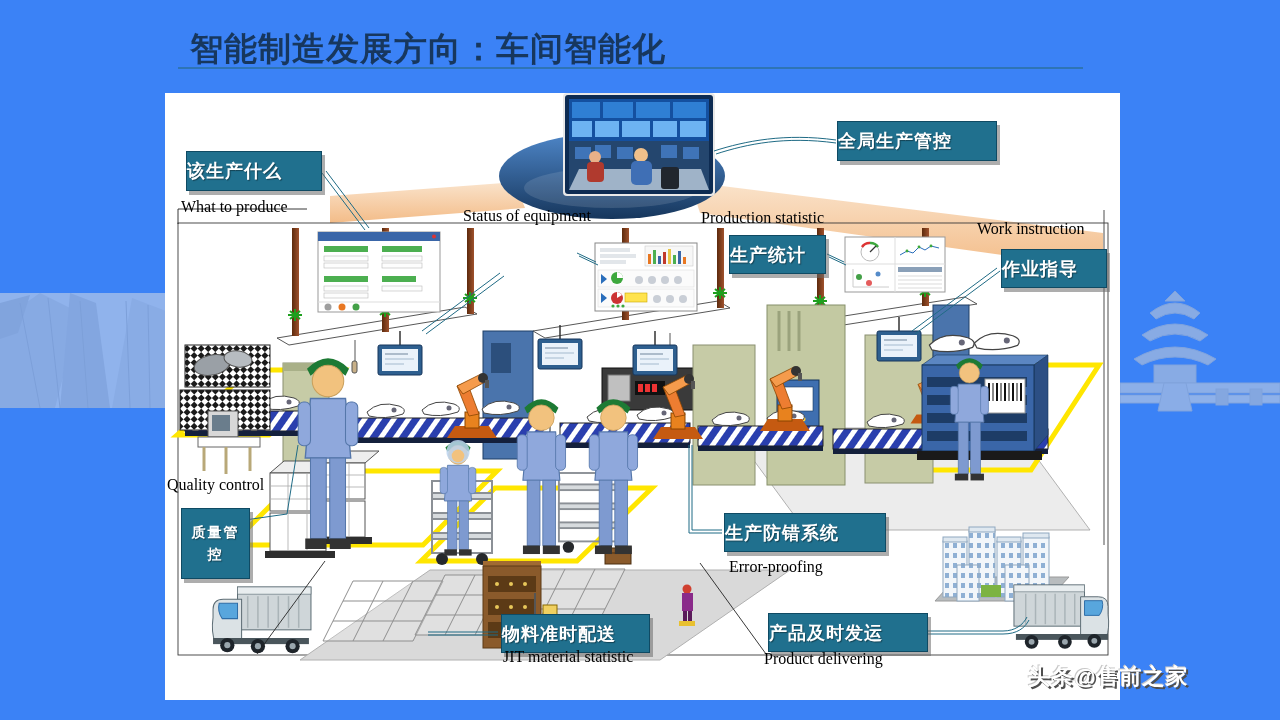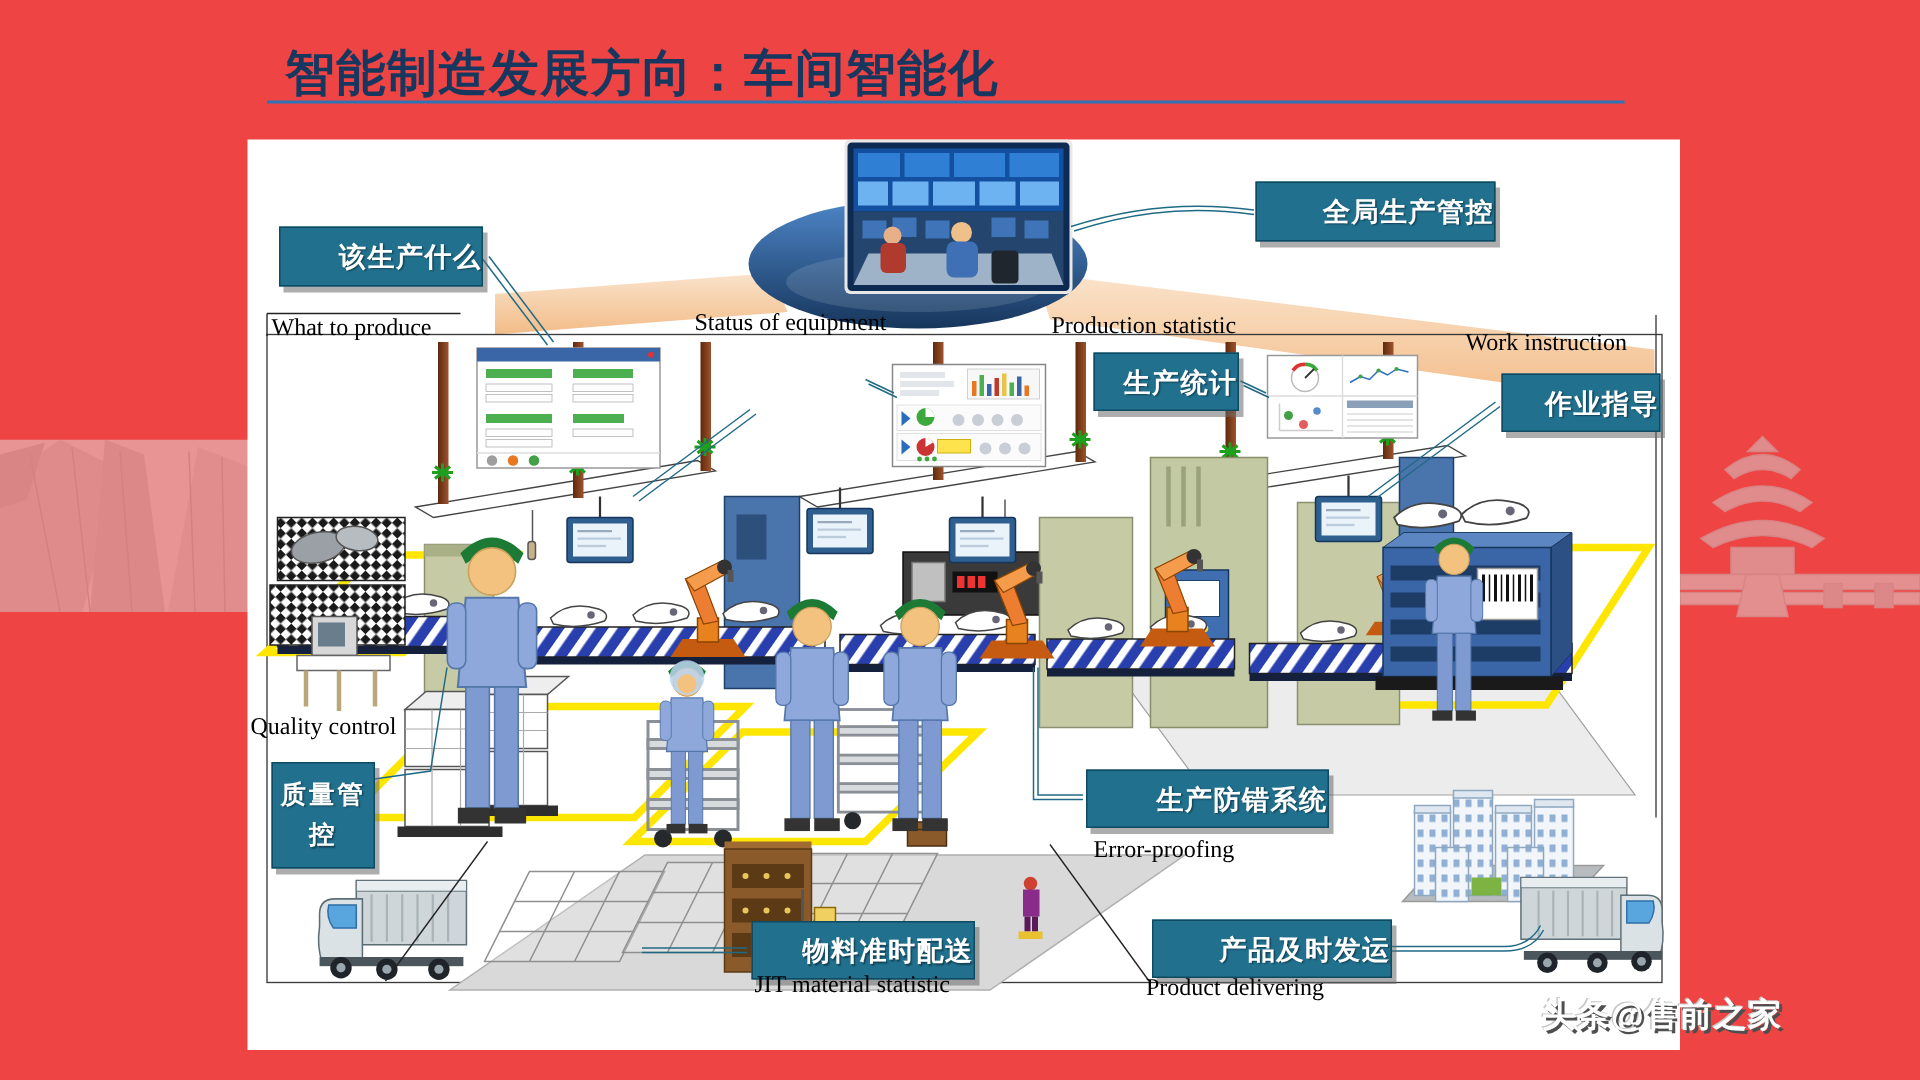--- a/index.html
+++ b/index.html
@@ -1,28 +1,28 @@
 <!DOCTYPE html>
 <html><head>
 <meta charset="utf-8">
 <style>
   html,body{margin:0;padding:0;}
-  .stage{position:relative;width:1280px;height:720px;background:#ef4444;overflow:hidden;
+  .stage{position:relative;width:1280px;height:720px;background:#3b82f6;overflow:hidden;
          font-family:"Liberation Sans",sans-serif;}
   .bgwm{position:absolute;opacity:0.5;}
   .panel{position:absolute;left:165px;top:93px;width:955px;height:607px;background:#ffffff;}
   .diagram{position:absolute;left:165px;top:93px;width:955px;height:607px;}
   .title{position:absolute;left:190px;top:27px;font-size:33px;font-weight:bold;color:#17375E;
          letter-spacing:1px;white-space:nowrap;}
   .rule{position:absolute;left:178px;top:67px;width:905px;height:2px;background:#2E74B5;}
   .tag{position:absolute;background:#20708E;color:#fff;font-weight:bold;
-       display:flex;align-items:center;justify-content:flex-end;text-align:center;
+       display:flex;align-items:center;justify-content:flex-start;text-align:center;
        border:1px solid #0f4a63;box-shadow:3px 4px 0 rgba(105,105,105,.55);
        text-shadow:1px 1px 1px rgba(0,0,0,.4);letter-spacing:1px;font-size:18px;}
-  .tag.small{font-size:17px;letter-spacing:2px;line-height:1.55;}
+  .tag.small{font-size:14px;letter-spacing:2px;line-height:1.55;}
   .cap{position:absolute;font-family:"Liberation Serif",serif;font-size:16px;color:#000;
        white-space:nowrap;}
   .wm{position:absolute;left:1028px;top:662px;font-size:22px;font-weight:bold;color:#ffffff;
       text-shadow:2px 2px 0 #4f4f4f, -1px -1px 0 #c8c8c8;letter-spacing:1px;white-space:nowrap;}
 </style>
 </head>
 <body>
 
 <div class="stage">
 
@@ -596,21 +596,21 @@
       <g stroke="#222" stroke-width="0.9">
         <path d="M160,468 L92,561"></path>
           <path d="M535,470 L601,561"></path>
       </g>
     </g>
   </svg>
 
   <div class="tag" style="left:186px;top:151px;width:134px;height:38px">
     <span>该生产什么</span>
     </div>
-  <div class="cap" style="left:181px;top:210px">What to produce</div>
+  <div class="cap" style="left:181px;top:198px">What to produce</div>
 
   <div class="tag" style="left:837px;top:121px;width:158px;height:38px">
     <span>全局生产管控</span>
     </div>
 
   <div class="cap" style="left:463px;top:207px">Status of equipment</div>
 
   <div class="tag" style="left:729px;top:235px;width:95px;height:37px">
     <span>生产统计</span>
     </div>

